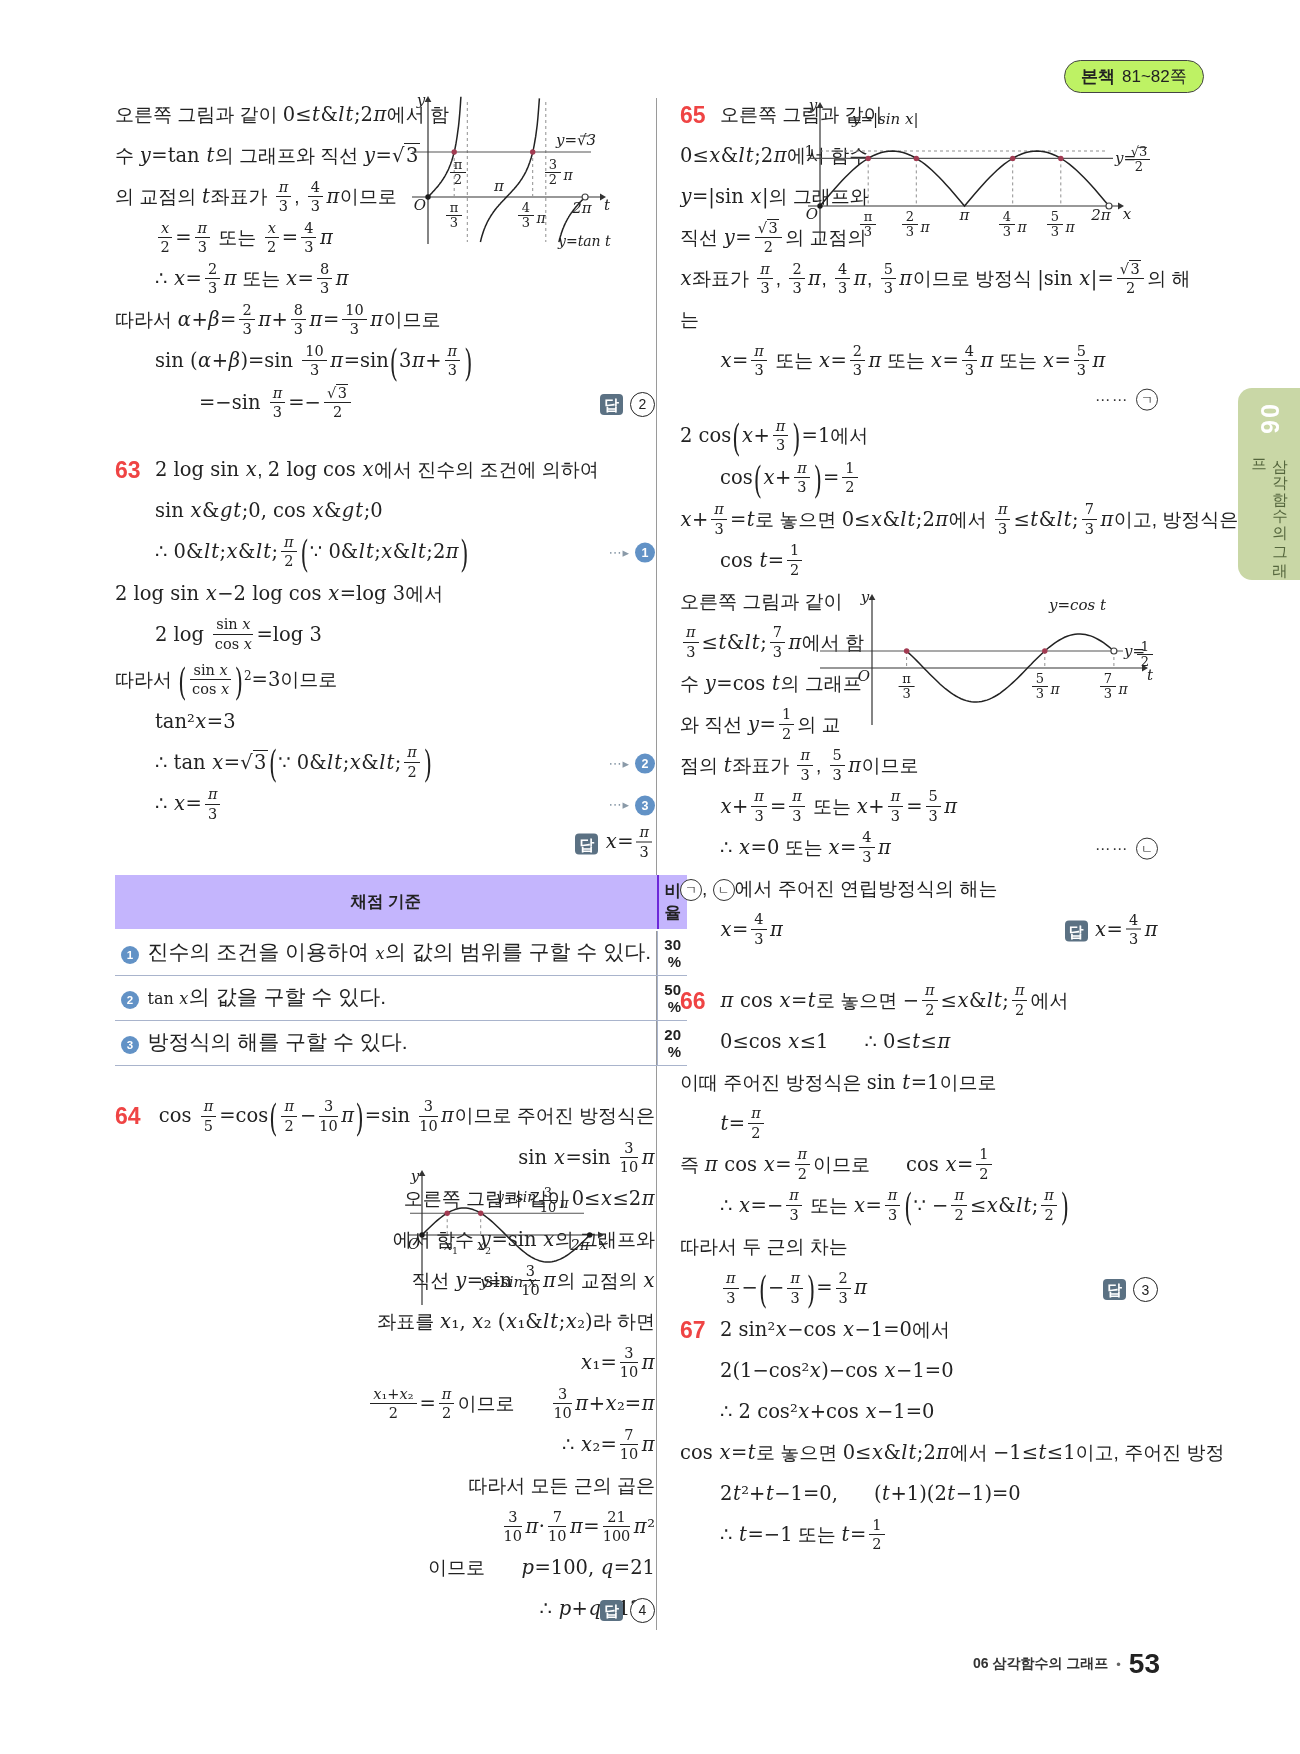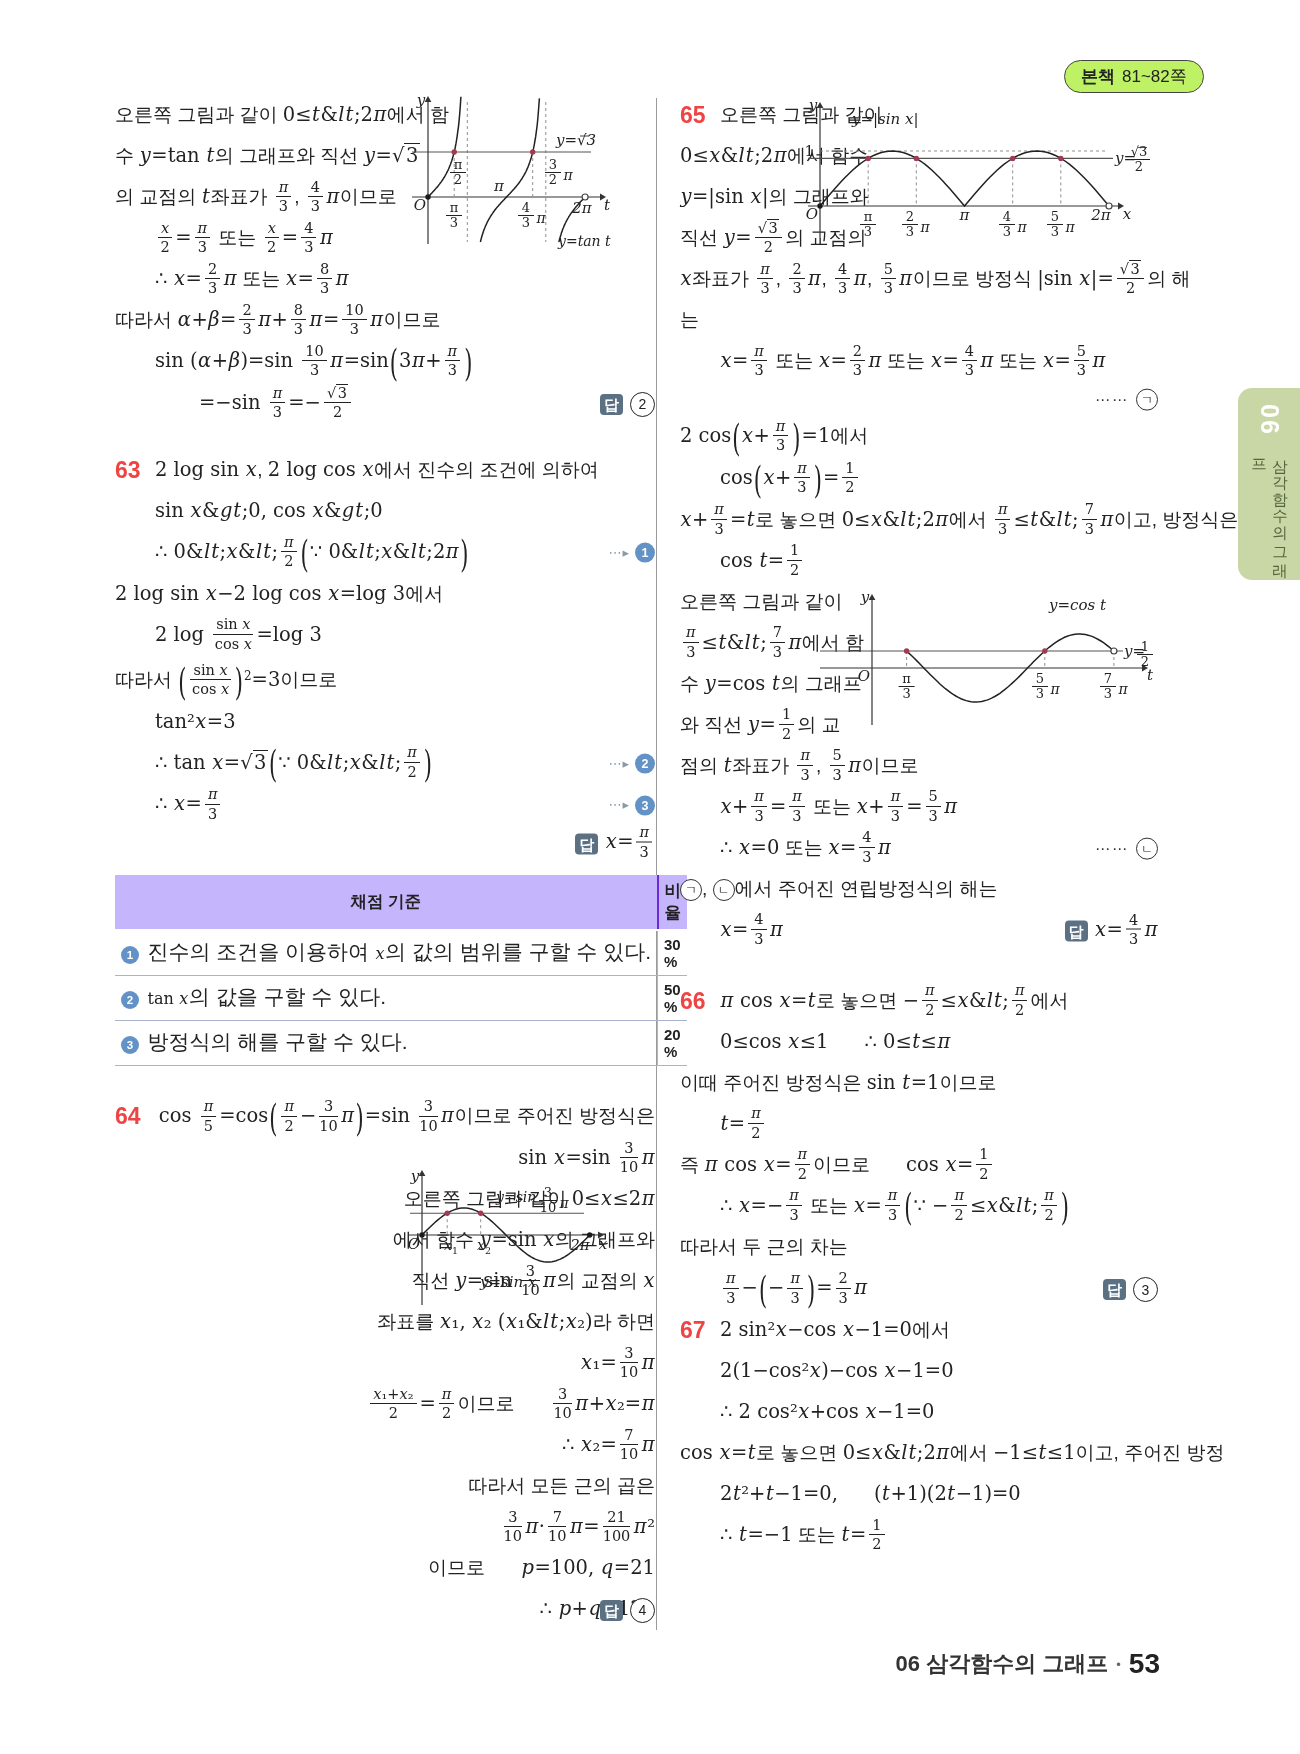--- a/index.html
+++ b/index.html
@@ -41,35 +41,35 @@
   .ld{color:#8a9aa8;font-size:13px;letter-spacing:1px;vertical-align:middle;}
   .dt{color:#333;font-size:15px;letter-spacing:2px;margin-right:7px;vertical-align:middle;}
   
   .tbl{width:482px;border-collapse:collapse;margin:14px 0 6px 0;}
   .tbl td{padding:5px 6px;}
   .th1,.th2{background:#c4b5fd;text-align:center;font-weight:bold;font-size:16.5px;border-bottom:2px solid #fff;}
   .th2{width:72px;border-left:2px solid #6d28d9;}
   .tc1{border-bottom:1px solid #a9b4cc;font-size:16px;line-height:24px;white-space:nowrap;}
   .tc1 .k{font-size:21px;} .tc1 .m{font-size:16px;}
   .tc1 .bc{margin-left:0;margin-right:4px;width:18px;height:18px;font-size:11.5px;}
-  .tc2{border-bottom:1px solid #a9b4cc;border-left:1px solid #a9b4cc;text-align:left;font-weight:bold;font-size:15px;}
+  .tc2{border-bottom:1px solid #a9b4cc;border-left:1px solid #a9b4cc;text-align:right;font-weight:bold;font-size:15px;}
   
   .fig{position:absolute;}
   
   .badge{position:absolute;left:1064px;top:60px;border:1.6px solid #444;border-radius:17px;
          padding:4px 16px;font-size:17px;background:#bef264;}
   .badge b{margin-right:7px;}
   
   .tab{position:absolute;left:1238px;top:388px;width:62px;height:192px;background:#c9d7a6;
        border-radius:14px 0 0 14px;display:flex;flex-direction:column;align-items:center;padding-top:16px;box-sizing:border-box;}
   .tab .tnum{writing-mode:vertical-rl;color:#fff;font-weight:bold;font-size:25px;letter-spacing:2px;}
   .tab .ttl{writing-mode:vertical-rl;color:#55663d;font-size:15.5px;margin-top:12px;letter-spacing:1px;}
   
   .footer{position:absolute;right:140px;top:1648px;display:flex;align-items:center;}
-  .footer .fch{font-size:22px;font-weight:bold;color:#333;}
+  .footer .fch{font-size:14px;font-weight:bold;color:#333;}
   .footer .fdot{font-size:13px;color:#666;margin:0 8px;}
   .footer .fpg{font-size:28px;font-weight:bold;color:#222;}
 </style>
 </head>
 <body>
 
 <div class="page">
   <div class="badge">
     <b>본책</b><span>81~82쪽</span>
   </div>

